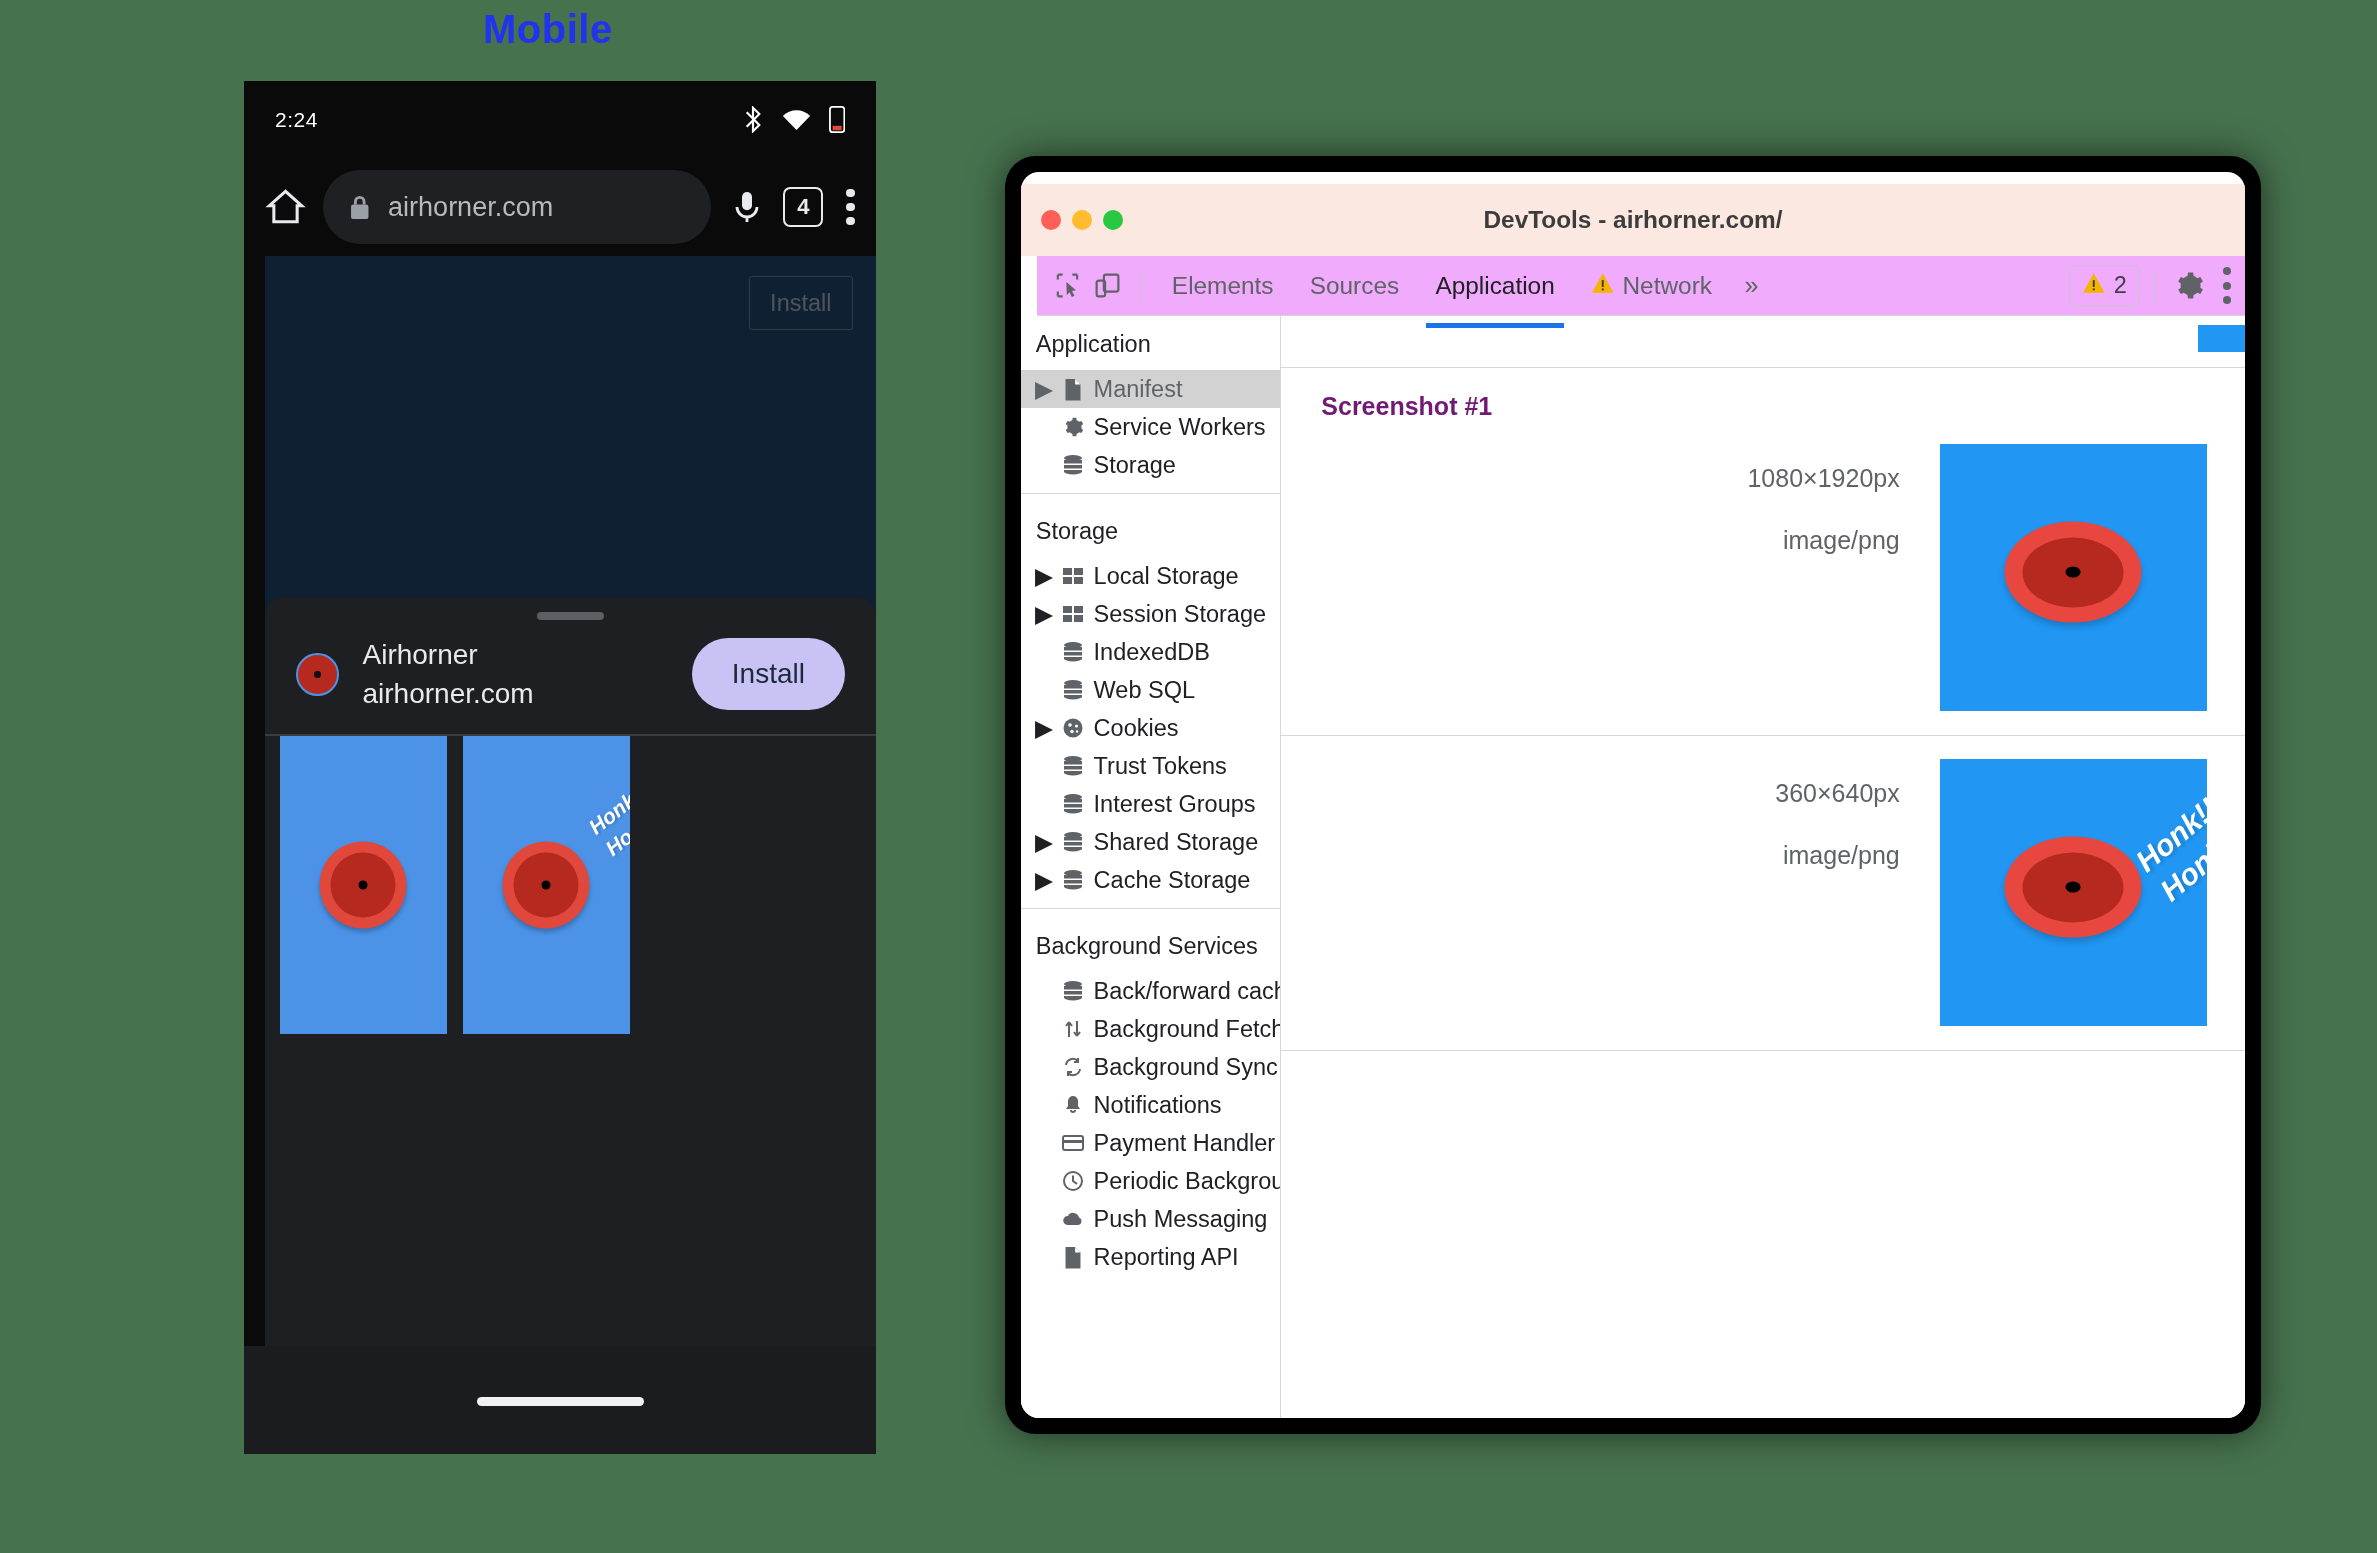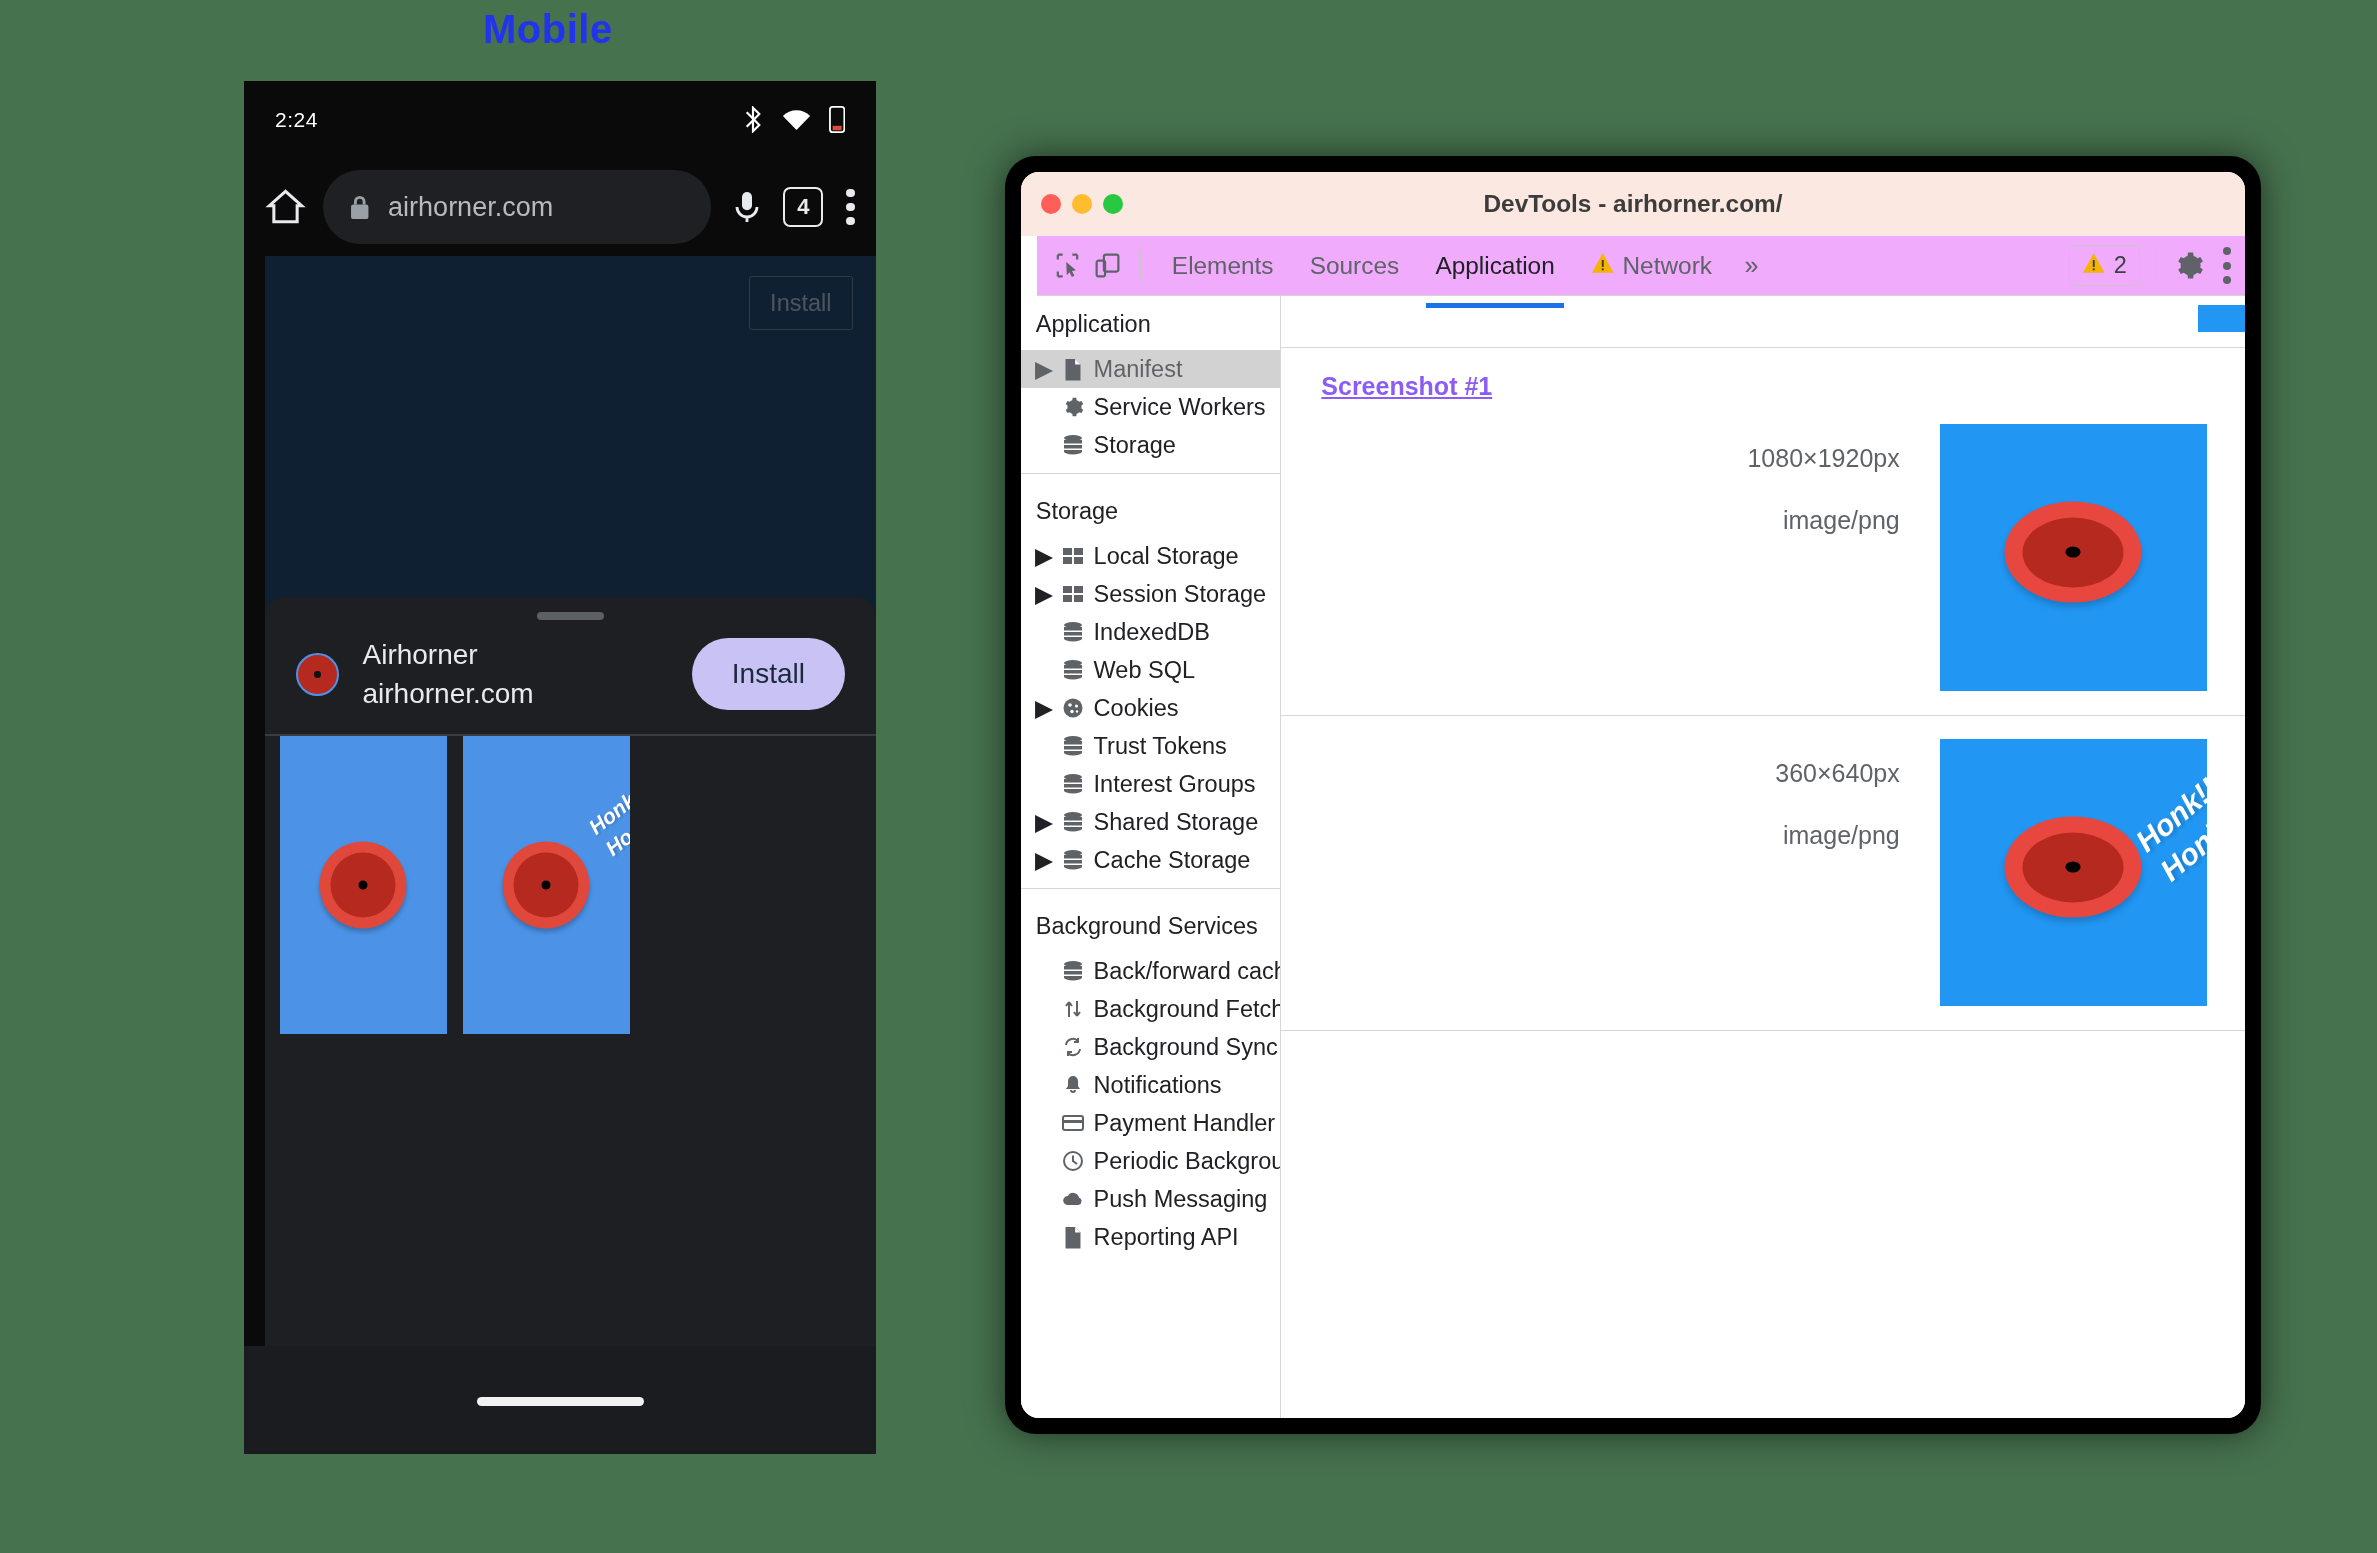--- a/index.html
+++ b/index.html
@@ -118,22 +118,22 @@
 
   
   .devwin {
     position: absolute; left: 1005px; top: 156px;
     width: 1256px; height: 1278px;
     background: #000; border-radius: 31px; padding: 16.3px;
     box-shadow: 0 0 36px rgba(0,0,0,.55);
   }
   .devinner { width: 100%; height: 100%; background: #fff; border-radius: 18px; overflow: hidden; display: flex; flex-direction: column; }
   .titlebar {
-    height: 64px; background: #fbe9e1; display: flex; align-items: center;
-    position: relative; padding: 0 20px; flex: none;
+    height: 72px; background: #fbe9e1; display: flex; align-items: center;
+    position: relative; padding: 0 20px; flex: none; margin-top: 12px;
   }
   .lights { display: flex; gap: 11px; }
   .lights span { width: 20px; height: 20px; border-radius: 50%; display: block; }
   .devtitle {
     position: absolute; left: 0; right: 0; text-align: center;
     font-size: 24.4px; font-weight: bold; color: #3c3c3c;
   }
   .devtabs {
     height: 60px; background: #f0abfc; border-bottom: 0.9px solid #d4d4d4;
     display: flex; align-items: center; padding: 0 12.6px; gap: 3.6px; flex: none; margin-left: 16px;
@@ -171,21 +171,21 @@
   .tri { width: 16.3px; flex: none; display: flex; justify-content: center; }
   .tri.empty { visibility: hidden; }
   .sb-ico { width: 23.5px; height: 23.5px; flex: none; display: flex; align-items: center; justify-content: center; }
 
   .maincol { flex: 1; display: flex; flex-direction: column; min-width: 0; background: #fff; }
   .main-toolbar {
     height: 52px; border-bottom: 0.9px solid #d6d6d6; position: relative; flex: none;
   }
   .blue-chip { position: absolute; right: 0; top: 9px; width: 47px; height: 27px; background: #2196f3; }
   .shot-section { border-bottom: 0.9px solid #d6d6d6; padding: 23.5px 0 23.5px 0; }
-  .shot-title { font-size: 25px; font-weight: bold; color: #8b5cf6; padding-left: 40px; margin-bottom: 23.5px; text-decoration: underline; }
+  .shot-title { font-size: 25px; font-weight: bold; color: #701a75; padding-left: 40px; margin-bottom: 23.5px; }
   .shot-row { display: flex; gap: 40px; padding: 0 38px 0 40px; }
   .shot-meta { flex: 1; display: flex; flex-direction: column; align-items: flex-end; gap: 33px; padding-top: 20px; }
   .shot-meta span { font-size: 25px; color: #5f6368; }
   .dt-img {
     position: relative; background: #2196f3; flex: none; overflow: hidden;
   }
   .dt-img.one { width: 267px; height: 267px; }
   .dt-img.two { width: 267px; height: 267px; }
   .dt-horn {
     position: absolute; left: 50%; top: 48%; transform: translate(-50%,-50%);

